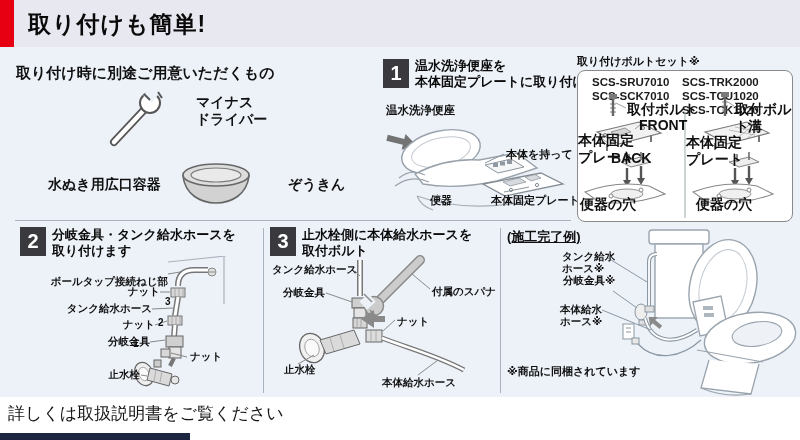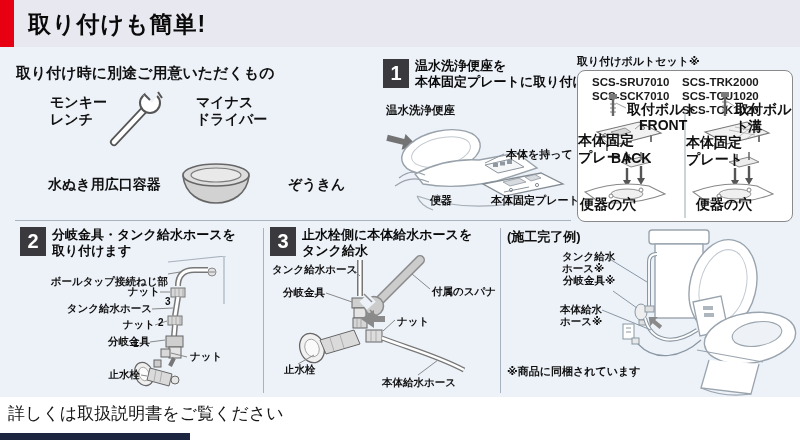--- a/index.html
+++ b/index.html
@@ -12,21 +12,21 @@
   .page-title{position:absolute;left:28px;top:9px;font-size:23px;font-weight:700;color:#0a0a0a;letter-spacing:1px;}
 
   
   .band{position:absolute;left:0;top:47px;width:800px;height:350px;background:#edf2f9;}
 
   .lb{position:absolute;font-weight:700;color:#101010;line-height:1.18;white-space:pre-line;}
   .s85{font-size:14px;font-weight:600;}
   .s10{font-size:10.5px;}
   .s11{font-size:11px;}
   .s115{font-size:11.5px;}
-  .s13{font-size:13px;}
+  .s13{font-size:13px;text-decoration:underline;}
   .s14{font-size:14px;}
   .s15{font-size:15px;}
   .tr{text-align:right;}
 
   .badge{position:absolute;width:26px;height:29px;background:#3a3a3e;color:#fff;
          font-size:20px;font-weight:700;display:flex;align-items:center;justify-content:center;}
 
   .step-h{position:absolute;font-size:13px;font-weight:700;color:#0a0a0a;line-height:16px;white-space:pre-line;}
 
   .vdiv{position:absolute;width:1px;background:#a9b2bf;}
@@ -47,22 +47,20 @@
 <div id="page">
 
   <div class="titlebar">
     <div class="red-accent"></div>
     <div class="page-title">取り付けも簡単!</div>
   </div>
 
   <div class="band"></div>
 
   <div class="lb s15" style="left:16px;top:64px;">取り付け時に別途ご用意いただくもの</div>
-  <div class="lb s14" style="left:50px;top:94px;">モンキー
-レンチ</div>
   <svg class="illus" style="left:100px;top:84px;" width="70" height="66" viewBox="0 0 70 66">
     <line x1="14" y1="58" x2="44" y2="26" stroke="#555" stroke-width="8" stroke-linecap="round"></line>
     <line x1="14" y1="58" x2="44" y2="26" stroke="#fff" stroke-width="4.5" stroke-linecap="round"></line>
     <circle cx="50" cy="19" r="10" fill="#fff" stroke="#555" stroke-width="2"></circle>
     <rect x="46" y="4" width="11" height="12" fill="#edf2f9" transform="rotate(38 51 10)"></rect>
     <path d="M44,10 l6,6 M58,8 l4,6" stroke="#555" stroke-width="2" fill="none"></path>
   </svg>
   <div class="lb s14" style="left:196px;top:94px;">マイナス
 ドライバー</div>
   <div class="lb s14" style="left:48px;top:176px;">水ぬき用広口容器</div>
@@ -225,21 +223,21 @@
   <div class="lb s10 tr" style="left:95px;top:318px;width:60px;">ナット</div>
   <div class="lb s10 tr" style="left:106px;top:335px;width:44px;">分岐金具</div>
   <div class="lb s10" style="left:190px;top:350px;">ナット</div>
   <div class="lb s10 tr" style="left:102px;top:368px;width:38px;">止水栓</div>
   <div class="lb" style="left:165px;top:296px;font-size:10px;">3</div>
   <div class="lb" style="left:158px;top:317px;font-size:10px;">2</div>
   <div class="lb" style="left:133px;top:338px;font-size:10px;">1</div>
 
   <div class="badge" style="left:270px;top:227px;">3</div>
   <div class="step-h" style="left:302px;top:227px;">止水栓側に本体給水ホースを
-タンク給水</div>
+取付ボルト</div>
 
   <svg class="illus" style="left:268px;top:252px;" width="230" height="145" viewBox="0 0 230 145">
     <path d="M92,8 L92,44" stroke="#777" stroke-width="6"></path>
       <path d="M92,8 L92,44" stroke="#fff" stroke-width="3"></path>
     <rect x="84" y="46" width="16" height="10" fill="#cfcfcf" stroke="#666"></rect>
     <rect x="86" y="56" width="12" height="10" fill="#e4e4e4" stroke="#666"></rect>
     <rect x="85" y="66" width="14" height="10" fill="#d6d6d6" stroke="#666"></rect>
     <path d="M89,66 v10 M93,66 v10" stroke="#999" stroke-width="0.7"></path>
     <rect x="99" y="58" width="8" height="8" fill="#dddddd" stroke="#666"></rect>
 

